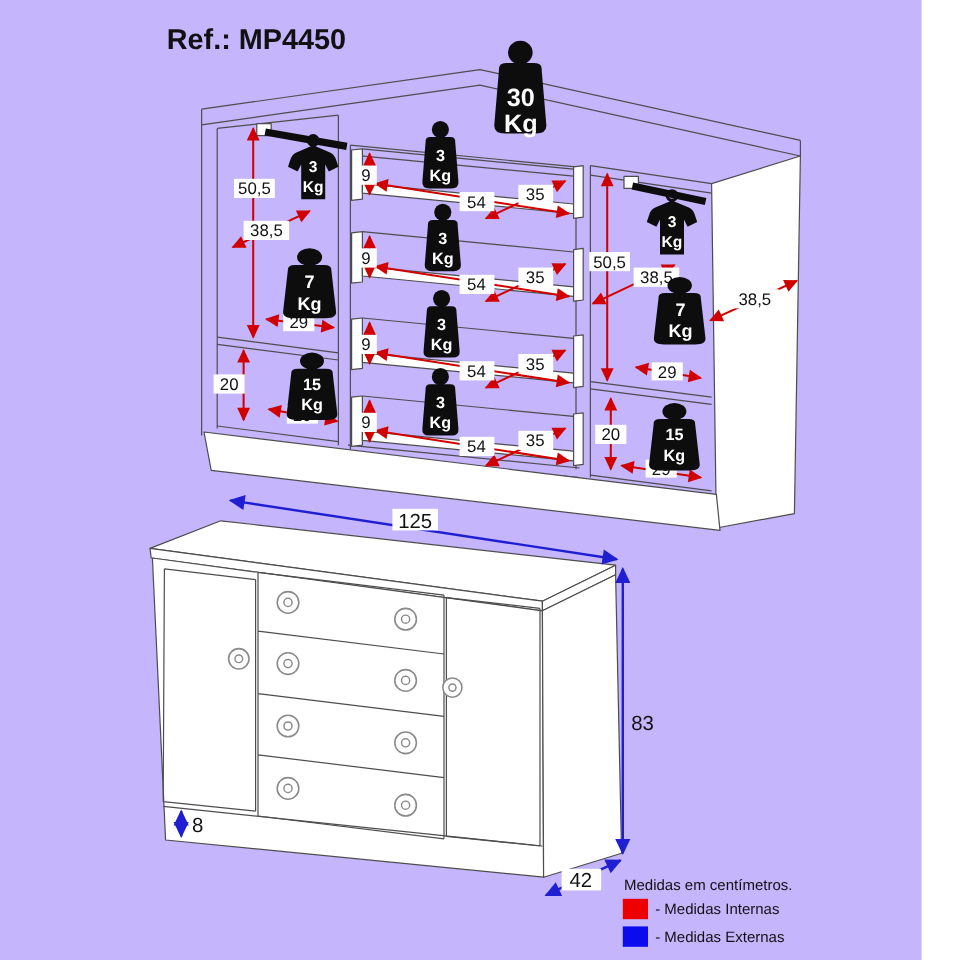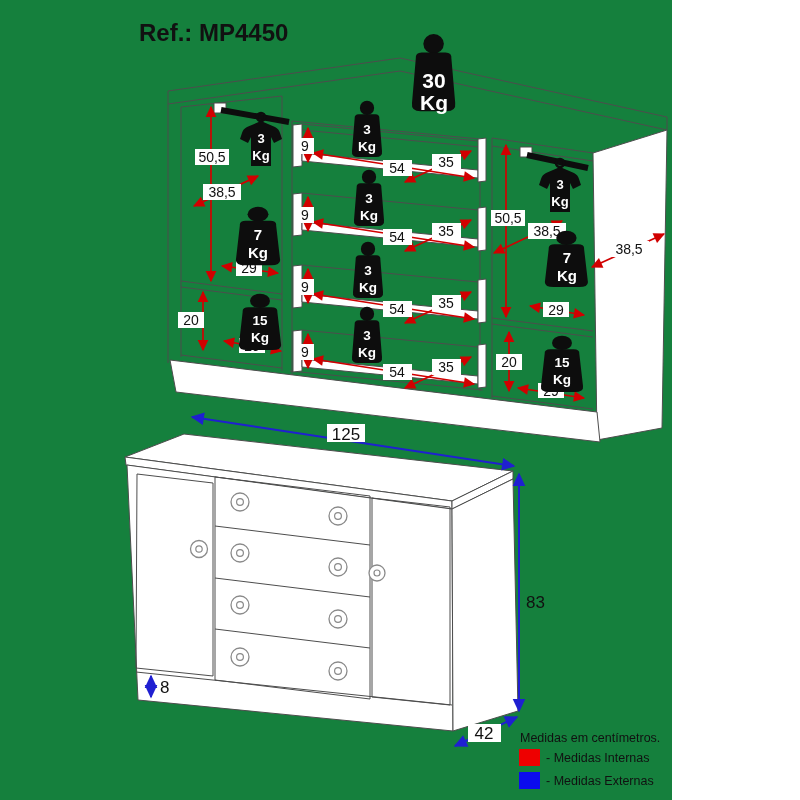--- a/index.html
+++ b/index.html
@@ -1,16 +1,16 @@
 <!DOCTYPE html>
 <html><head>
 <meta charset="utf-8">
 <style>
   html,body{margin:0;padding:0;background:#fff;}
-  .stage{width:672px;height:800px;position:relative;background:#15803d;font-family:"Liberation Sans",sans-serif;}
+  .stage{width:768px;height:800px;position:relative;background:#c4b5fd;font-family:"Liberation Sans",sans-serif;}
   svg text{font-family:"Liberation Sans",sans-serif;}
   .title{font-size:24px;font-weight:700;fill:#111;}
   .ln{stroke:#4d4d4d;stroke-width:1;fill:none;stroke-linejoin:round;}
   .panel{stroke:#4d4d4d;stroke-width:1;fill:#ffffff;stroke-linejoin:round;}
   .rA{stroke:#d10000;stroke-width:1.7;marker-start:url(#mr);marker-end:url(#mr);}
   .bA{stroke:#1f1fd1;stroke-width:2;marker-start:url(#mb);marker-end:url(#mb);}
   .dim{font-size:14px;fill:#111;text-anchor:middle;}
   .dimL{font-size:17px;fill:#111;text-anchor:middle;}
   .dimS{text-anchor:start;}
   .wbg{fill:#ffffff;}

